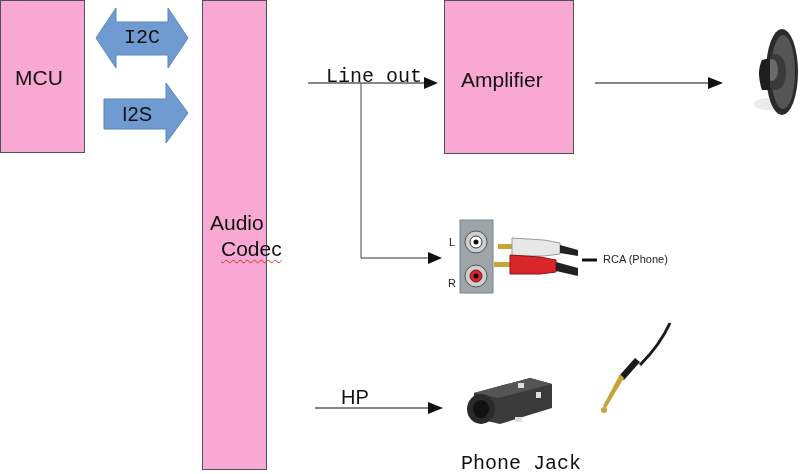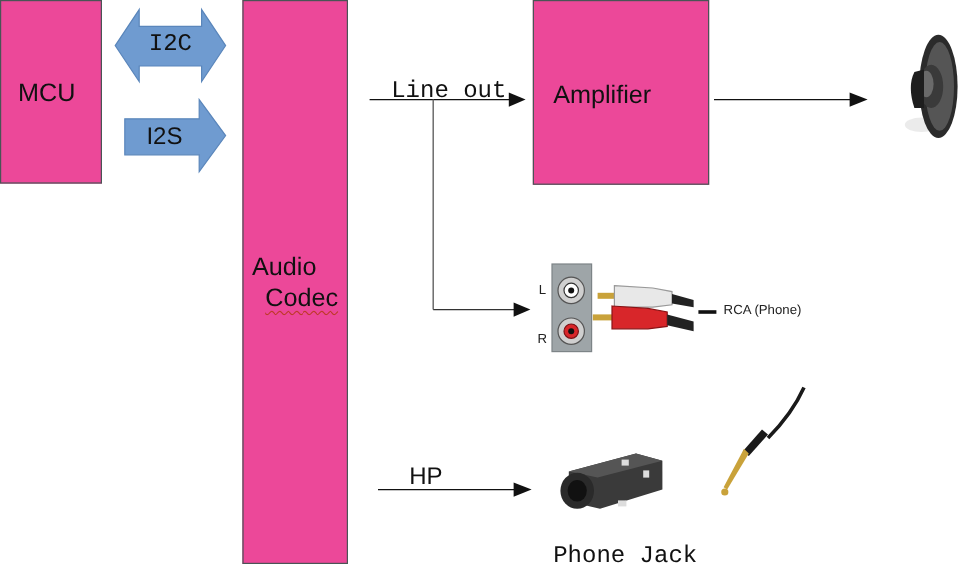--- a/index.html
+++ b/index.html
@@ -1,37 +1,37 @@
 <!DOCTYPE html>
 <html><head>
 <meta charset="utf-8">
 <style>
   html, body { margin:0; padding:0; background:#ffffff; }
   body { width:808px; height:474px; position:relative; overflow:hidden;
          font-family:"Liberation Sans", sans-serif; color:#111; }
-  .box { position:absolute; background:#ec4899; border:1.5px solid #4a5456; box-sizing:border-box; }
+  .box { position:absolute; background:#f9a8d4; border:1.5px solid #4a5456; box-sizing:border-box; }
   .box-label { position:absolute; font-size:21px; color:#111; }
   svg.canvas { position:absolute; left:0; top:0; }
   .lbl { position:absolute; font-size:20px; color:#111; white-space:nowrap; }
   .small { position:absolute; font-size:11px; color:#222; white-space:nowrap; }
   .squiggle { text-decoration: underline wavy #c0392b; text-decoration-thickness:1px; text-underline-offset:3px; }
 </style>
 </head>
 <body>
 
 <div class="box" style="left:0;top:0;width:85px;height:153px;">
   <span class="box-label" style="left:14px;top:65px;">MCU</span>
 </div>
 
-<div class="box" style="left:202px;top:0;width:88px;height:470px;">
+<div class="box" style="left:202px;top:0;width:65px;height:470px;">
   <span class="box-label" style="left:7px;top:210px;">Audio</span>
   <span class="box-label squiggle" style="left:18px;top:236px;">Codec</span>
 </div>
 
-<div class="box" style="left:444px;top:0;width:147px;height:154px;">
+<div class="box" style="left:444px;top:0;width:130px;height:154px;">
   <span class="box-label" style="left:16px;top:67px;">Amplifier</span>
 </div>
 
 <svg class="canvas" width="808" height="474">
 
   <polygon points="96,38 116,8 116,22 168,22 168,8 188,38 168,68 168,55 116,55 116,68" fill="#6f9bd0" stroke="#5a86bb" stroke-width="1"></polygon>
 
   <polygon points="104,99 166,99 166,83 188,113 166,143 166,129 104,129" fill="#6f9bd0" stroke="#5a86bb" stroke-width="1"></polygon>
 
   <line x1="308" y1="83" x2="428" y2="83" stroke="#111" stroke-width="1.2"></line>

